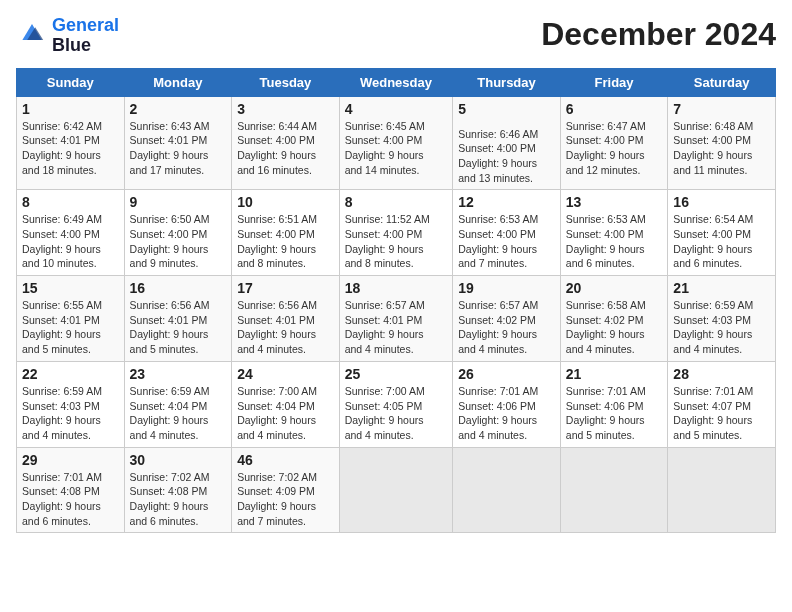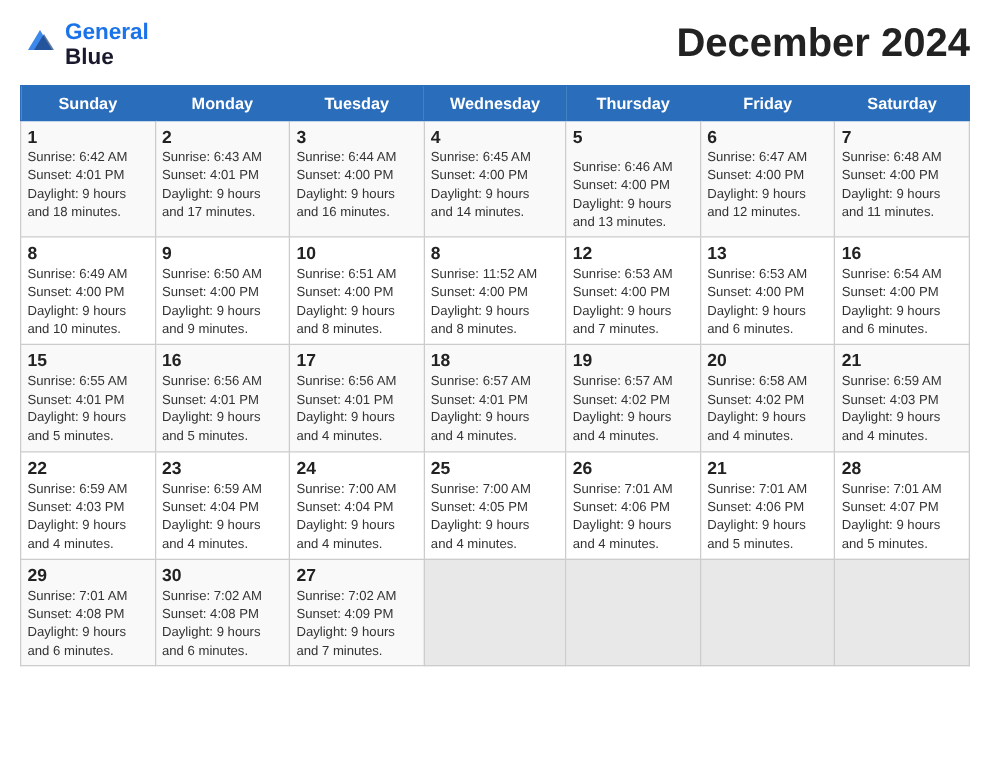--- a/index.html
+++ b/index.html
@@ -335,21 +335,21 @@
 and 6 minutes.</div>
         </td>
         <td>
           <span class="day-num">30</span>
           <div class="day-info" style="white-space: pre-line;">Sunrise: 7:02 AM
 Sunset: 4:08 PM
 Daylight: 9 hours
 and 6 minutes.</div>
         </td>
         <td>
-          <span class="day-num">27</span>
+          <span class="day-num">46</span>
           <div class="day-info" style="white-space: pre-line;">Sunrise: 7:02 AM
 Sunset: 4:09 PM
 Daylight: 9 hours
 and 7 minutes.</div>
         </td>
         <td class="empty-cell"></td>
         <td class="empty-cell"></td>
         <td class="empty-cell"></td>
         <td class="empty-cell"></td>
       </tr>

